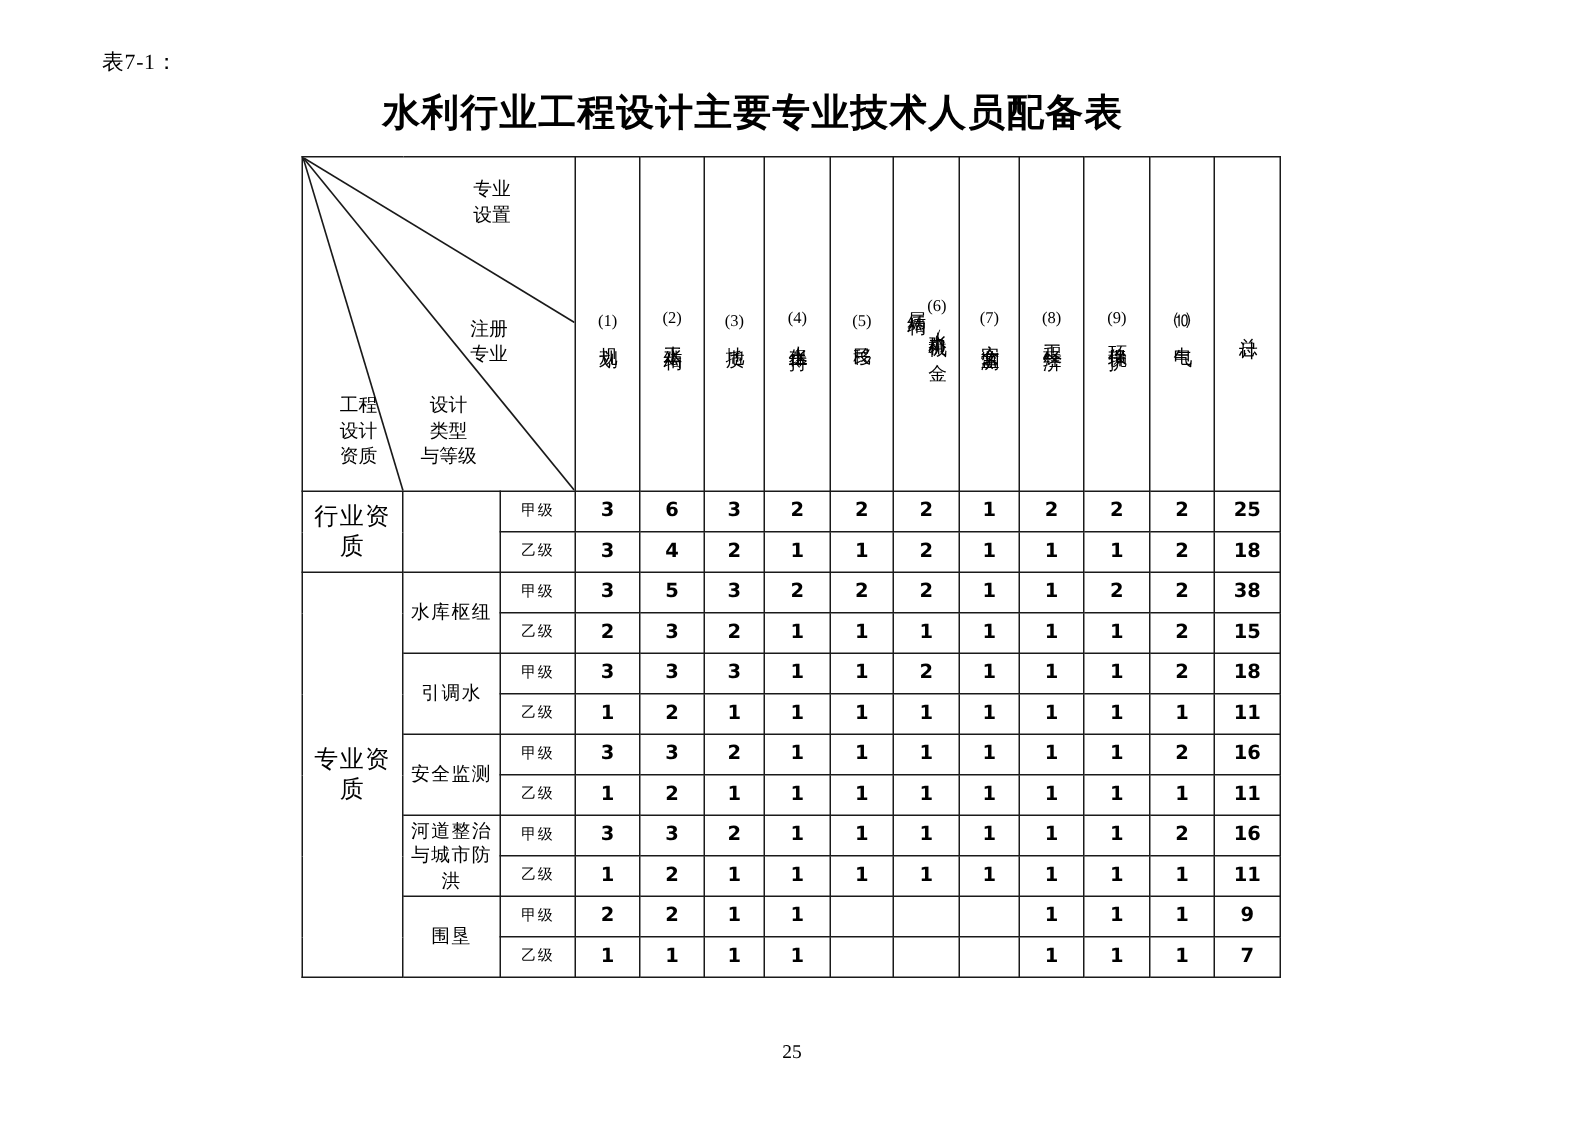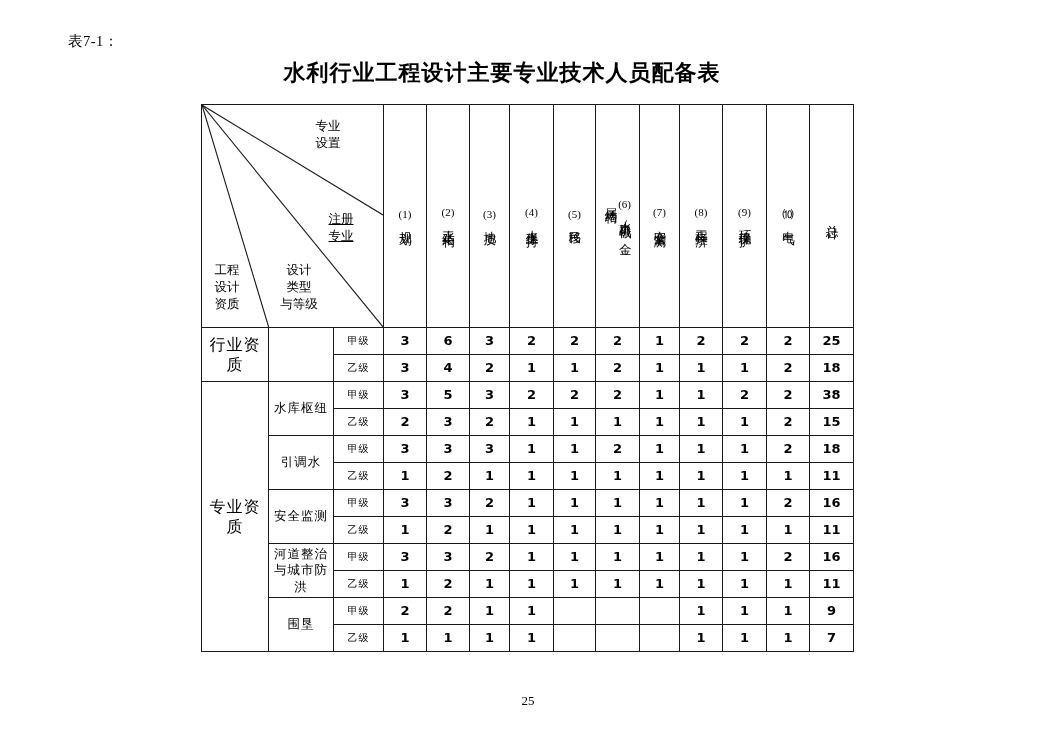--- a/index.html
+++ b/index.html
@@ -30,21 +30,21 @@
     letter-spacing: 0.5px;
     font-family: Liberation Serif, serif;
   }
   
   .doc-title {
     position: absolute;
     left: 0;
     top: 58px;
     width: 1004px;
     text-align: center;
-    font-size: 22px;
+    font-size: 25px;
     font-weight: bold;
     letter-spacing: 1px;
     font-family: "DejaVu Sans", "Liberation Sans", sans-serif;
   }
   
   .tbl-wrap {
     position: absolute;
     left: 201px;
     top: 104px;
     width: 652px;
@@ -80,23 +80,23 @@
   }
   .corner-lbl {
     position: absolute;
     font-size: 12.5px;
     line-height: 1.35;
     text-align: center;
     white-space: pre-line;
     color: #000;
   }
   .lbl-spec   { left: 96px;  top: 13px;  width: 60px; }
-  .lbl-reg    { left: 112px; top: 106px; width: 54px; text-decoration: underline; }
+  .lbl-reg    { left: 97px; top: 106px; width: 54px; }
   .lbl-design { left: 62px;  top: 157px; width: 70px; }
-  .lbl-qual   { left: 4px;   top: 157px; width: 42px; }
+  .lbl-qual   { left: 16px;   top: 157px; width: 42px; }
 
   
   td.vhead {
     height: 222px;
     font-size: 12.5px;
     vertical-align: top;
     padding-top: 4px;
   }
   .vh-inner {
     display: flex;

